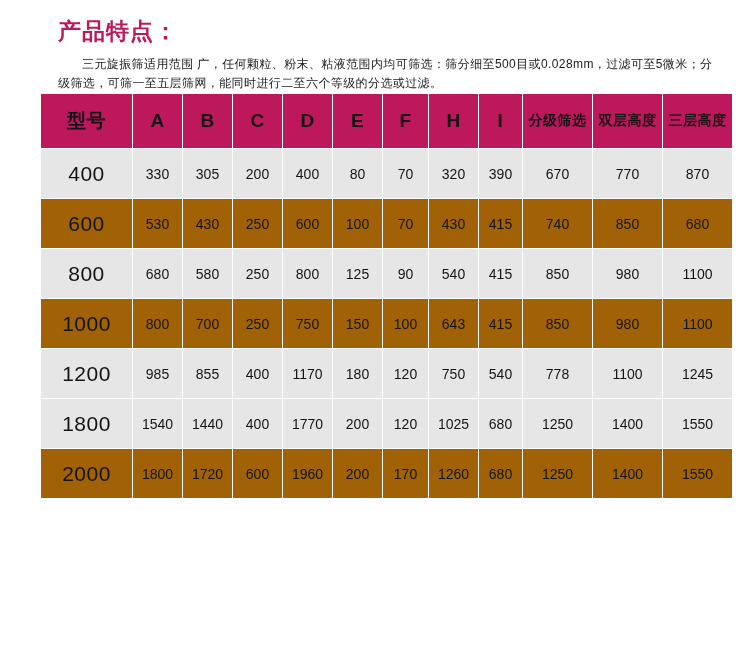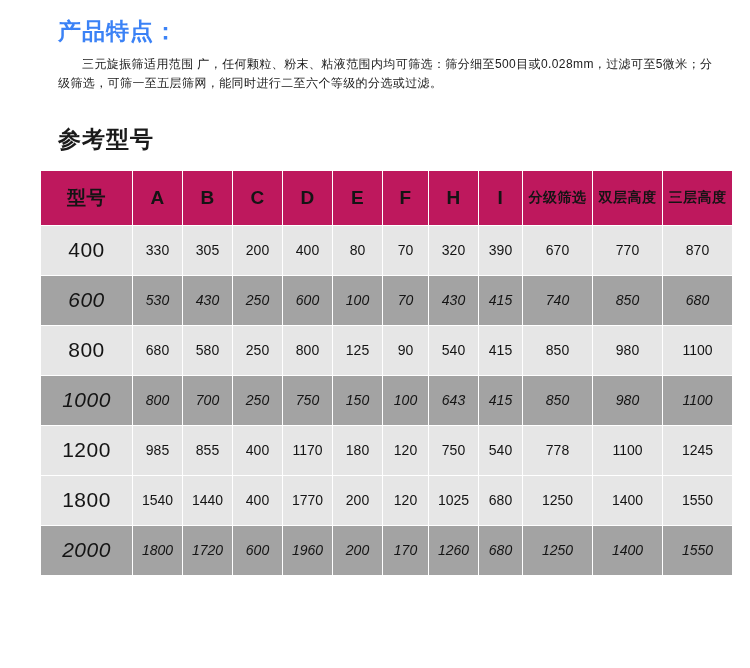--- a/index.html
+++ b/index.html
@@ -18,21 +18,21 @@
     position: relative;
     width: 750px;
     height: 668px;
     box-sizing: border-box;
     padding: 14px 30px 0 30px;
   }
   .section-title {
     font-size: 23px;
     font-weight: bold;
     letter-spacing: 1px;
-    color: #3b82f6;
+    color: #be185d;
     margin: 0 0 6px 28px;
     line-height: 1.5;
   }
   .body-text {
     font-size: 12px;
     line-height: 1.62;
     color: #1a1a1a;
     margin: 0 0 0 28px;
     text-indent: 2em;
     letter-spacing: 0.4px;
@@ -66,22 +66,21 @@
     letter-spacing: 0.5px;
   }
   table.spec thead th.small {
     font-size: 14px;
     font-weight: bold;
   }
   table.spec tbody tr.odd td {
     background: #e6e6e6;
   }
   table.spec tbody tr.even td {
-    background: #a3a3a3;
-    font-style: italic;
+    background: #a16207;
   }
   table.spec tbody td {
     height: 47px;
     font-size: 14px;
     color: #141414;
   }
   table.spec tbody td.model {
     font-size: 21px;
     font-weight: normal;
     letter-spacing: 0.5px;
@@ -95,21 +94,20 @@
 </style>
 </head>
 <body>
 
 <div class="page">
 
   <h2 class="section-title">产品特点：</h2>
 
   <p class="body-text">三元旋振筛适用范围 广，任何颗粒、粉末、粘液范围内均可筛选：筛分细至500目或0.028mm，过滤可至5微米；分级筛选，可筛一至五层筛网，能同时进行二至六个等级的分选或过滤。</p>
 
-  <h2 class="section-title-2">参考型号</h2>
 
   <table class="spec">
     <colgroup>
       <col class="c-model">
         <col class="c-dim">
         <col class="c-dim">
         <col class="c-dim">
         <col class="c-dim">
       <col class="c-dim">
         <col class="c-dimF">

